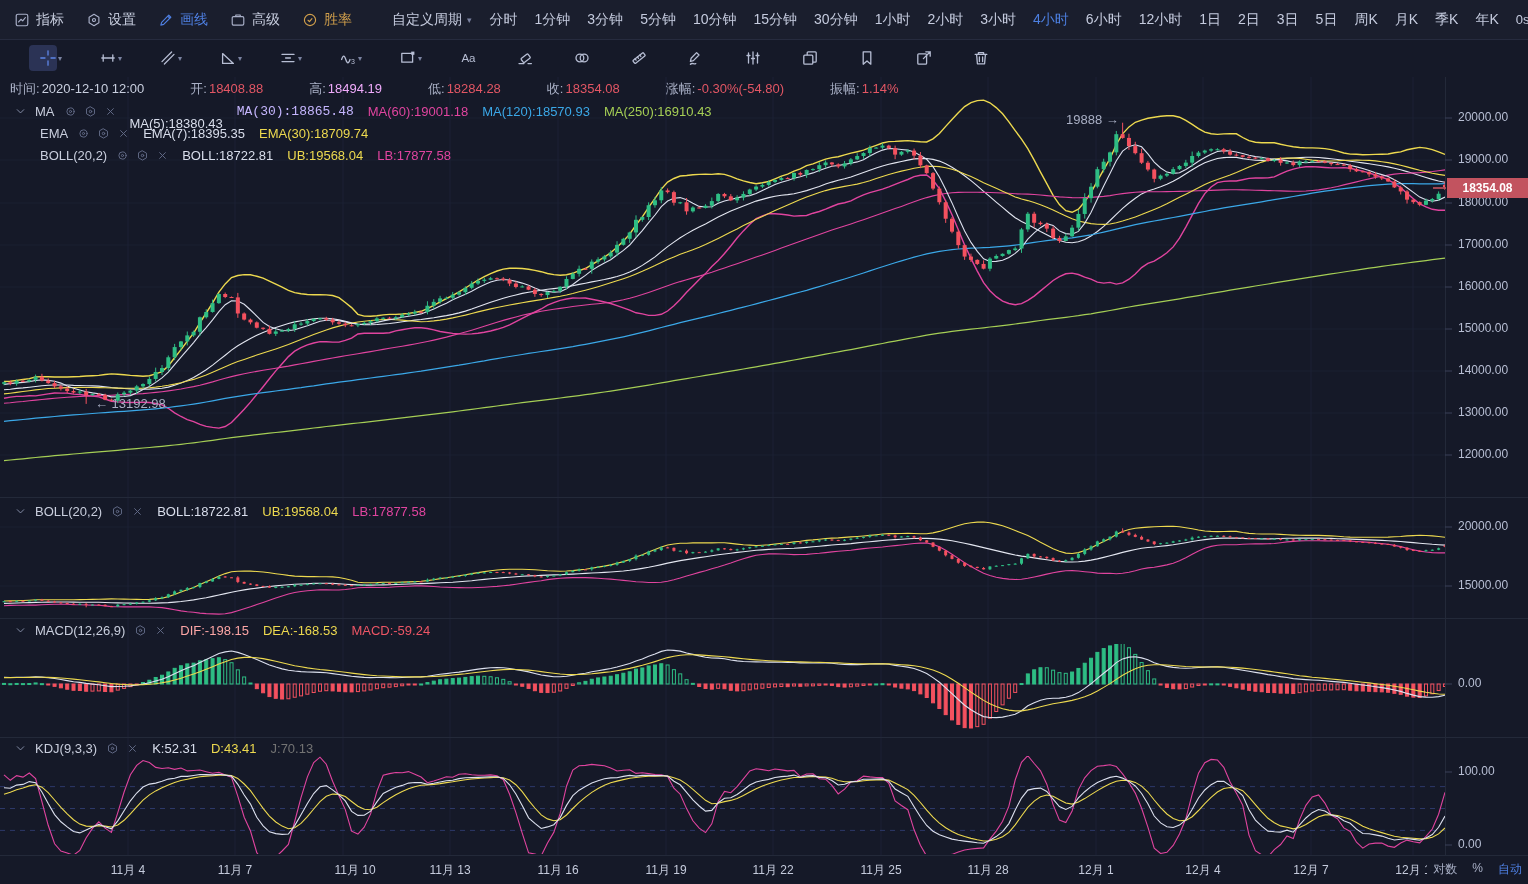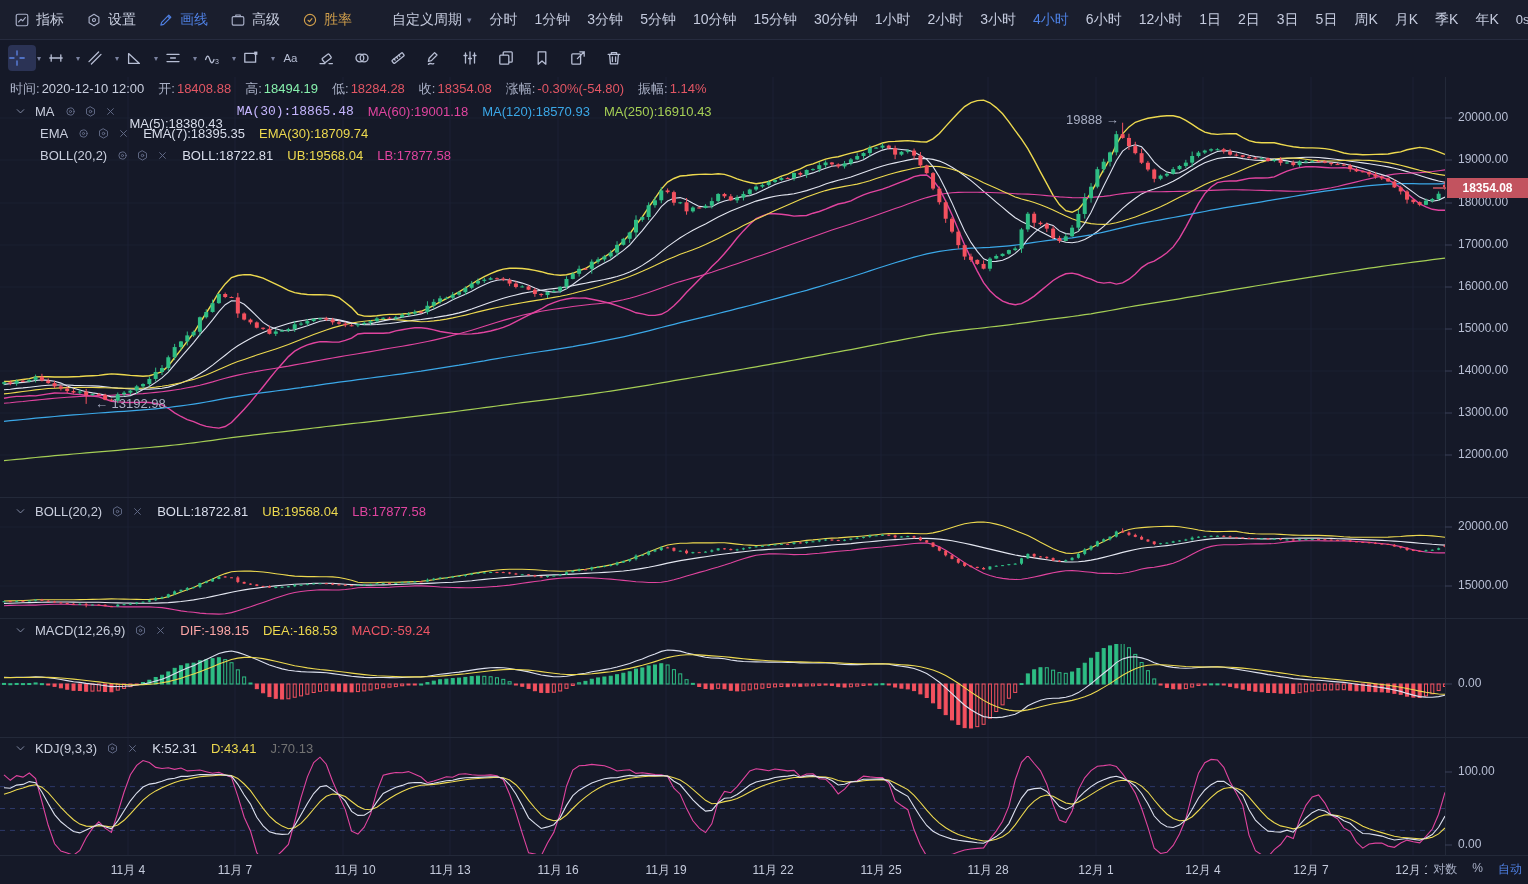--- a/index.html
+++ b/index.html
@@ -17,22 +17,22 @@
   .tb-sep{width:1px;height:18px;background:#2A3044;margin:0 16px 0 2px;}
   .period{display:flex;align-items:center;gap:5px;color:#C5CBDE;margin-right:18px;cursor:pointer;white-space:nowrap;background:none;border:none;font:inherit;padding:0;}
   .interval{color:#C5CBDE;margin-right:17px;cursor:pointer;white-space:nowrap;}
   .interval.active{color:#4C7FE0;}
   .caret{font-size:9px;color:#7A82A0;}
   #tb-right{margin-left:auto;display:flex;align-items:center;gap:14px;}
   #countdown{color:#C5CBDE;font-size:13px;}
   
   #drawbar{position:absolute;top:40px;left:0;width:1528px;height:36px;display:flex;align-items:center;
            padding-left:8px;box-sizing:border-box;gap:1px;}
-  .tool{width:28px;height:26px;display:flex;align-items:center;justify-content:flex-start;color:#B7BED4;
-        border-radius:4px;cursor:pointer;flex:none;}
+  .tool{width:28px;height:26px;display:flex;align-items:center;justify-content:flex-end;color:#B7BED4;
+        border-radius:4px;cursor:pointer;flex:none;margin-left:21px;}
   .tool.selected{background:#2B3355;color:#5E86E8;}
   .tool-caret{font-size:8px;color:#7A82A0;margin:0 5px 0 0;cursor:pointer;}
   .tool-gap{width:6px;flex:none;}
   
   .row{position:absolute;display:flex;align-items:center;font-size:13px;height:18px;white-space:nowrap;z-index:5;}
   .row .lbl{color:#A9B0C6;margin-right:2px;}
   .row .item{margin-right:14px;}
   .row .mini-icon{color:#646D8A;display:flex;margin-right:7px;cursor:pointer;}
   .row .title{color:#C9CEDD;margin-right:9px;}
   .row .chev{color:#8A92AC;display:flex;margin-right:8px;cursor:pointer;}
@@ -1511,24 +1511,24 @@
       <div class="tool">
         <span style="display: flex;">
           <svg class="icon" width="18" height="18" viewBox="0 0 18 18" fill="none" stroke="currentColor" stroke-width="1.3" stroke-linecap="round" stroke-linejoin="round">
             <path d="M3.2 5.4h11.6M6.4 5.4V3.6h5.2v1.8M4.6 5.4l.8 9.4h7.2l.8-9.4M7.4 8v4.6M10.6 8v4.6"></path>
           </svg>
         </span>
       </div>
       <span class="tool-gap"></span>
     </div>
 
-  <div class="row" id="info-row" style="left:10px;top:80px;">
+  <div class="row" id="info-row" style="left:10px;top:80px;gap:32px;">
       <span class="item"><span class="lbl">时间:</span><span style="color: rgb(201, 207, 223);">2020-12-10 12:00</span></span>
       <span class="item"><span class="lbl">开:</span><span style="color: rgb(226, 86, 100);">18408.88</span></span>
-      <span class="item"><span class="lbl">高:</span><span style="color: #86efac;">18494.19</span></span>
+      <span class="item"><span class="lbl">高:</span><span style="color: #f0abfc;">18494.19</span></span>
       <span class="item"><span class="lbl">低:</span><span style="color: rgb(226, 86, 100);">18284.28</span></span>
       <span class="item"><span class="lbl">收:</span><span style="color: rgb(226, 86, 100);">18354.08</span></span>
       <span class="item"><span class="lbl">涨幅:</span><span style="color: rgb(226, 86, 100);">-0.30%(-54.80)</span></span>
       <span class="item"><span class="lbl">振幅:</span><span style="color: rgb(226, 86, 100);">1.14%</span></span>
     </div>
   <div class="row" id="ma-row" style="left:14px;top:102px;">
       <span class="chev">
         <span style="display: flex;">
           <svg class="icon" width="13" height="13" viewBox="0 0 18 18" fill="none" stroke="currentColor" stroke-width="1.3" stroke-linecap="round" stroke-linejoin="round">
             <path d="M4.5 6.5L9 11l4.5-4.5"></path>

